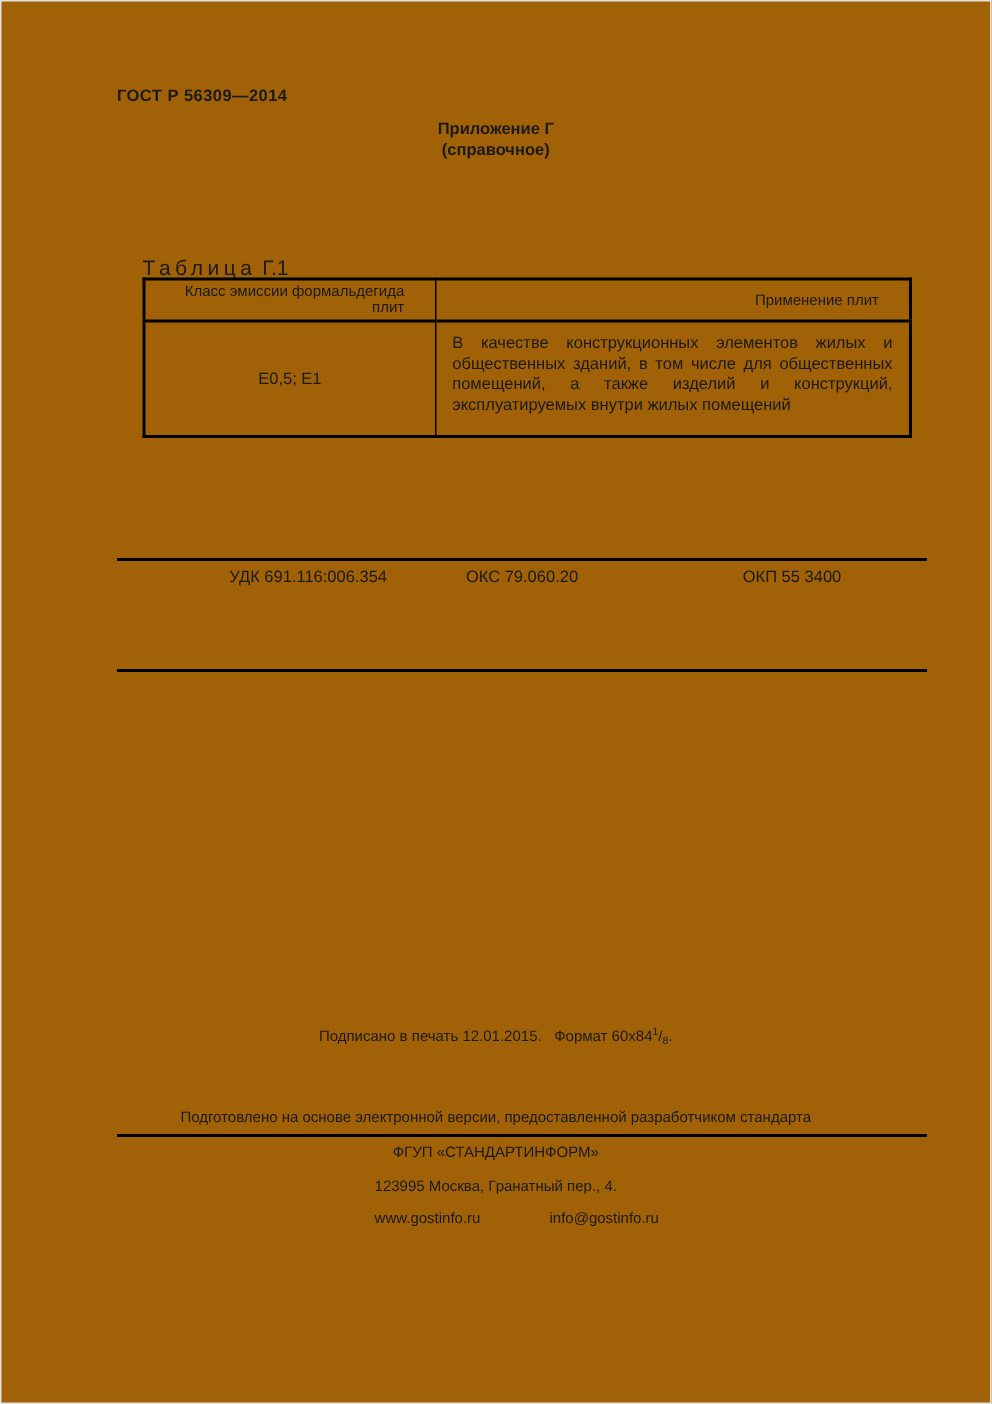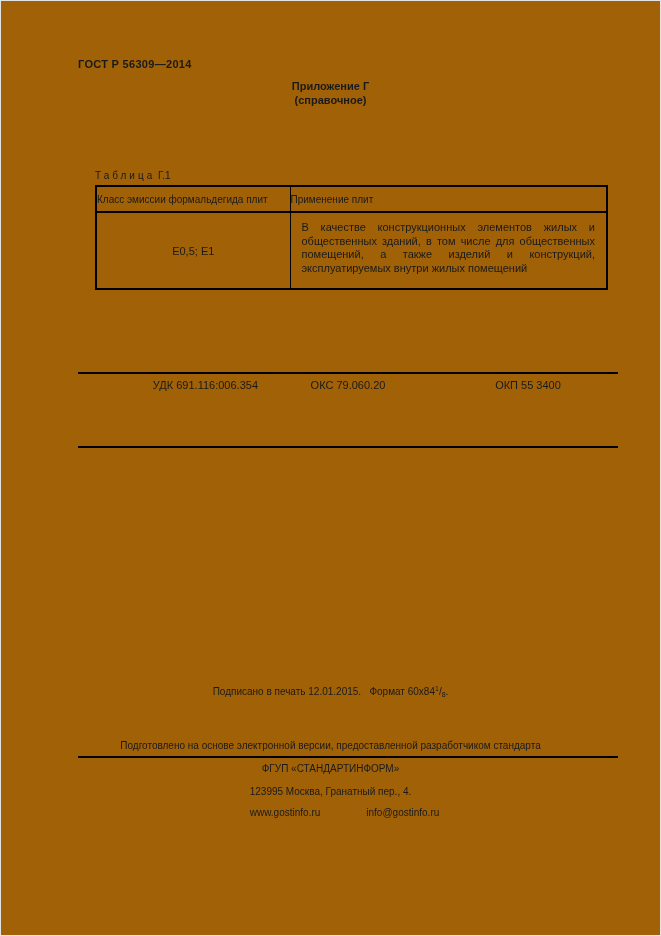--- a/index.html
+++ b/index.html
@@ -32,42 +32,42 @@
     line-height: 14px;
   }
   .doc-title {
     left: 0; top: 131px; width: 661px;
     text-align: center;
     font-size: 13.5px; font-weight: bold;
   }
 
   .table-label {
     left: 95px; top: 170px;
-    font-size: 10px;
+    font-size: 14px;
   }
   .table-label .spaced { letter-spacing: 3px; }
 
   table.emission {
     left: 95px; top: 185px;
     width: 513px;
     border-collapse: collapse;
     table-layout: fixed;
     font-size: 11px;
     border: 2px solid #000;
   }
   table.emission col.c1 { width: 194px; }
   table.emission th {
     height: 20px;
     font-weight: normal;
     font-size: 10px;
-    text-align: left;
+    text-align: right;
     vertical-align: middle;
     border: 1px solid #000;
     border-bottom: 2px solid #000;
-    padding: 2px 0;
+    padding: 2px 20px;
   }
   table.emission td {
     border: 1px solid #000;
     padding: 8px 11px;
   }
   table.emission td.cls {
     text-align: center;
     vertical-align: middle;
   }
   table.emission td.app {

